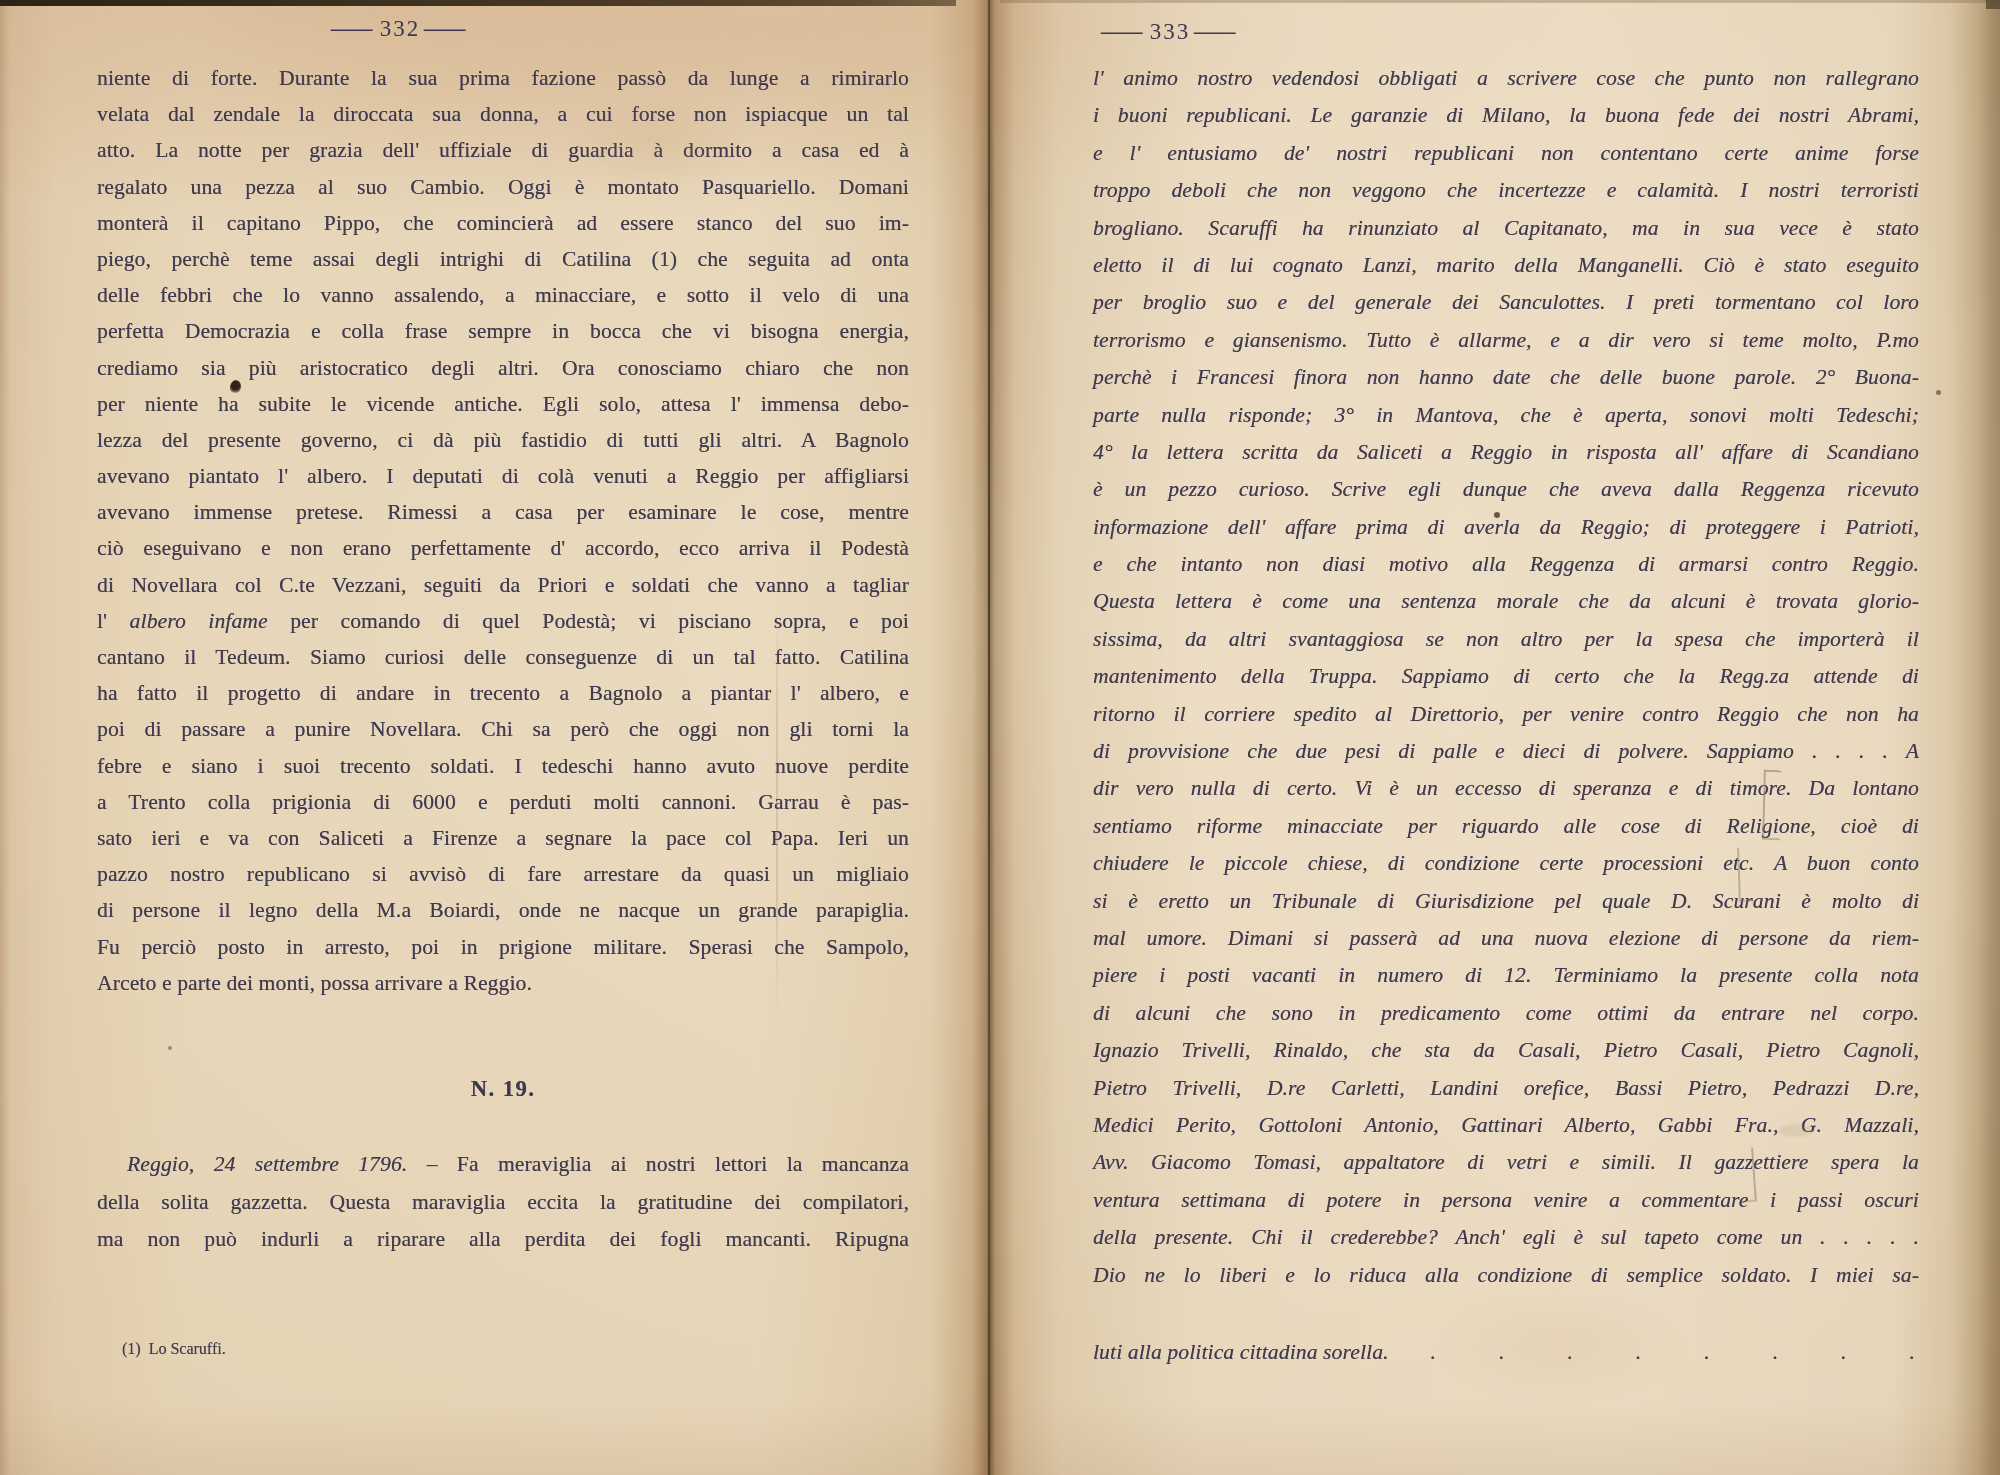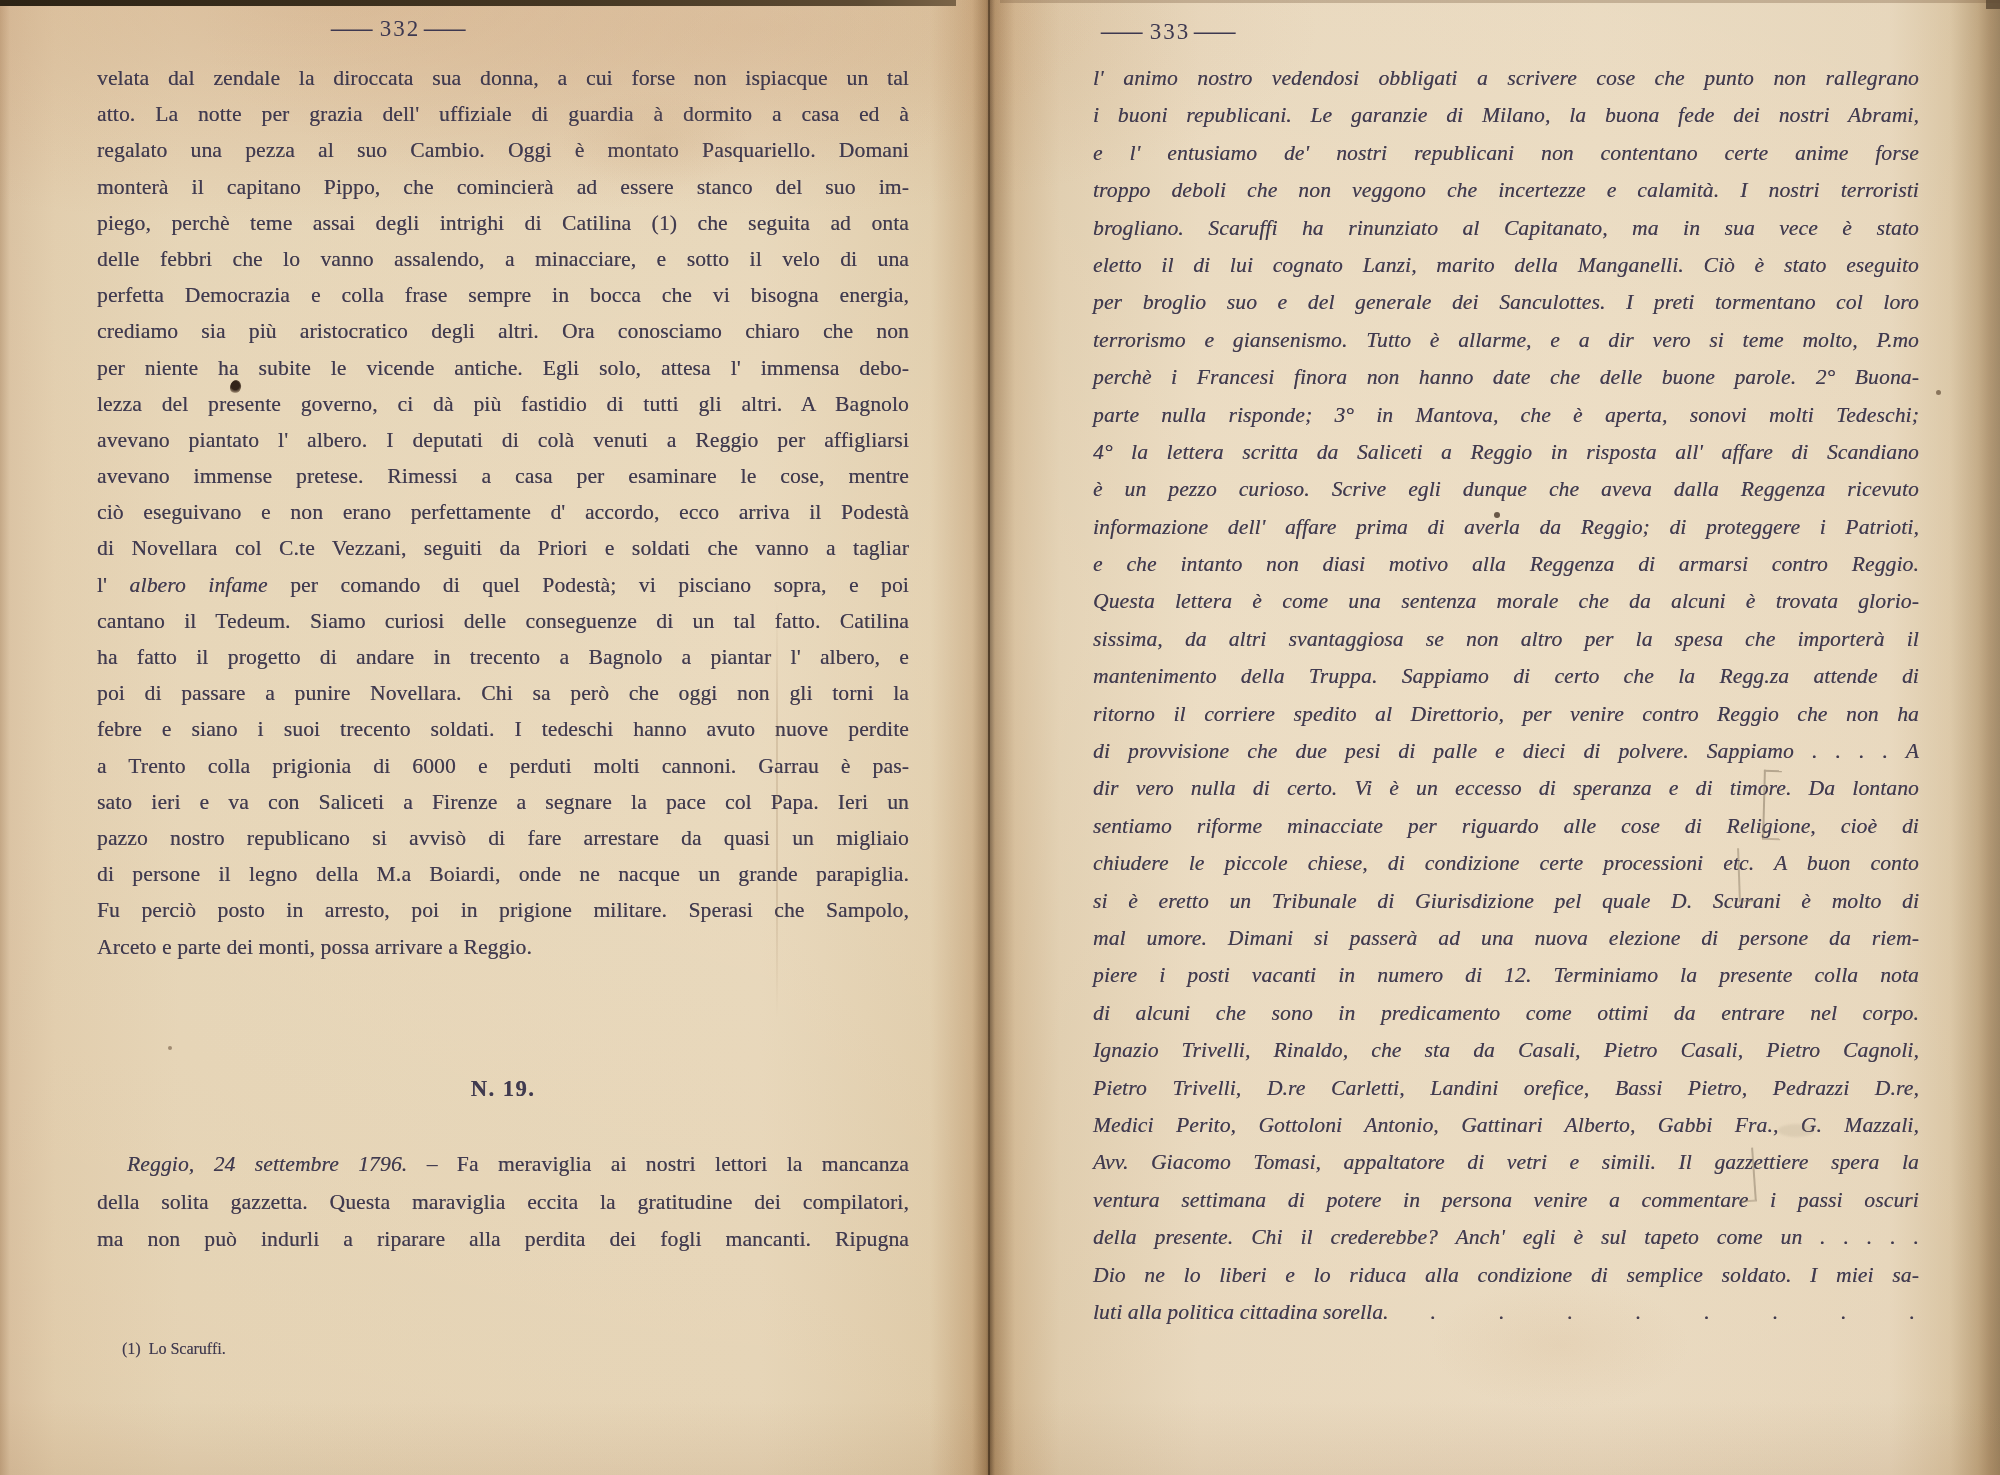--- a/index.html
+++ b/index.html
@@ -39,21 +39,21 @@
   .left-body{left:97px;top:60px;width:812px;}
   .right-body{left:88px;top:60px;width:826px;}
   .left-body .tline{line-height:36.2px;height:36.2px;}
   .right-body .tline{line-height:37.4px;height:37.4px;font-style:italic;}
   .para-body{left:97px;top:1146px;width:812px;}
   .para-body .tline{line-height:37.5px;height:37.5px;}
 
   .tline{text-align:justify;text-align-last:justify;white-space:normal;}
   .tline.last{text-align-last:left;}
   .tline.indent{text-indent:30px;}
-  .tline.flexline{display:flex;}
+  .tline.flexline{display:flex;margin-top:40px;}
   .tline.flexline > span:first-child{white-space:nowrap;}
   .fill{flex:1;display:flex;justify-content:space-between;padding:0 4px 0 42px;}
   .it{font-style:italic;}
 
   .heading{position:absolute;left:97px;top:1076px;width:812px;margin:0;
     text-align:center;font-size:22.5px;font-weight:bold;letter-spacing:1.5px;
     text-shadow:0.3px 0 rgba(64,58,79,0.7);}
   .footnote{position:absolute;left:122px;top:1340px;font-size:16px;
     text-shadow:0.2px 0 rgba(64,58,79,0.5);}
   .footnote span{margin-right:8px;}
@@ -95,20 +95,21 @@
   <div class="corner-nub"></div>
   <div class="gutter-crease"></div>
 
   <section class="page left">
     <header class="pgnum">
       <span class="dash">—</span>
       <span class="num">332</span>
       <span class="dash">—</span>
     </header>
     <div class="body left-body">
+        <div class="tline"><span>niente di forte. Durante la sua prima fazione passò da lunge a rimirarlo</span></div>
         <div class="tline"><span>velata dal zendale la diroccata sua donna, a cui forse non ispiacque un tal</span></div>
         <div class="tline"><span>atto. La notte per grazia dell' uffiziale di guardia à dormito a casa ed à</span></div>
         <div class="tline"><span>regalato una pezza al suo Cambio. Oggi è montato Pasquariello. Domani</span></div>
         <div class="tline"><span>monterà il capitano Pippo, che comincierà ad essere stanco del suo im-</span></div>
         <div class="tline"><span>piego, perchè teme assai degli intrighi di Catilina (1) che seguita ad onta</span></div>
         <div class="tline"><span>delle febbri che lo vanno assalendo, a minacciare, e sotto il velo di una</span></div>
         <div class="tline"><span>perfetta Democrazia e colla frase sempre in bocca che vi bisogna energia,</span></div>
         <div class="tline"><span>crediamo sia più aristocratico degli altri. Ora conosciamo chiaro che non</span></div>
         <div class="tline"><span>per niente ha subite le vicende antiche. Egli solo, attesa l' immensa debo-</span></div>
         <div class="tline"><span>lezza del presente governo, ci dà più fastidio di tutti gli altri. A Bagnolo</span></div>

